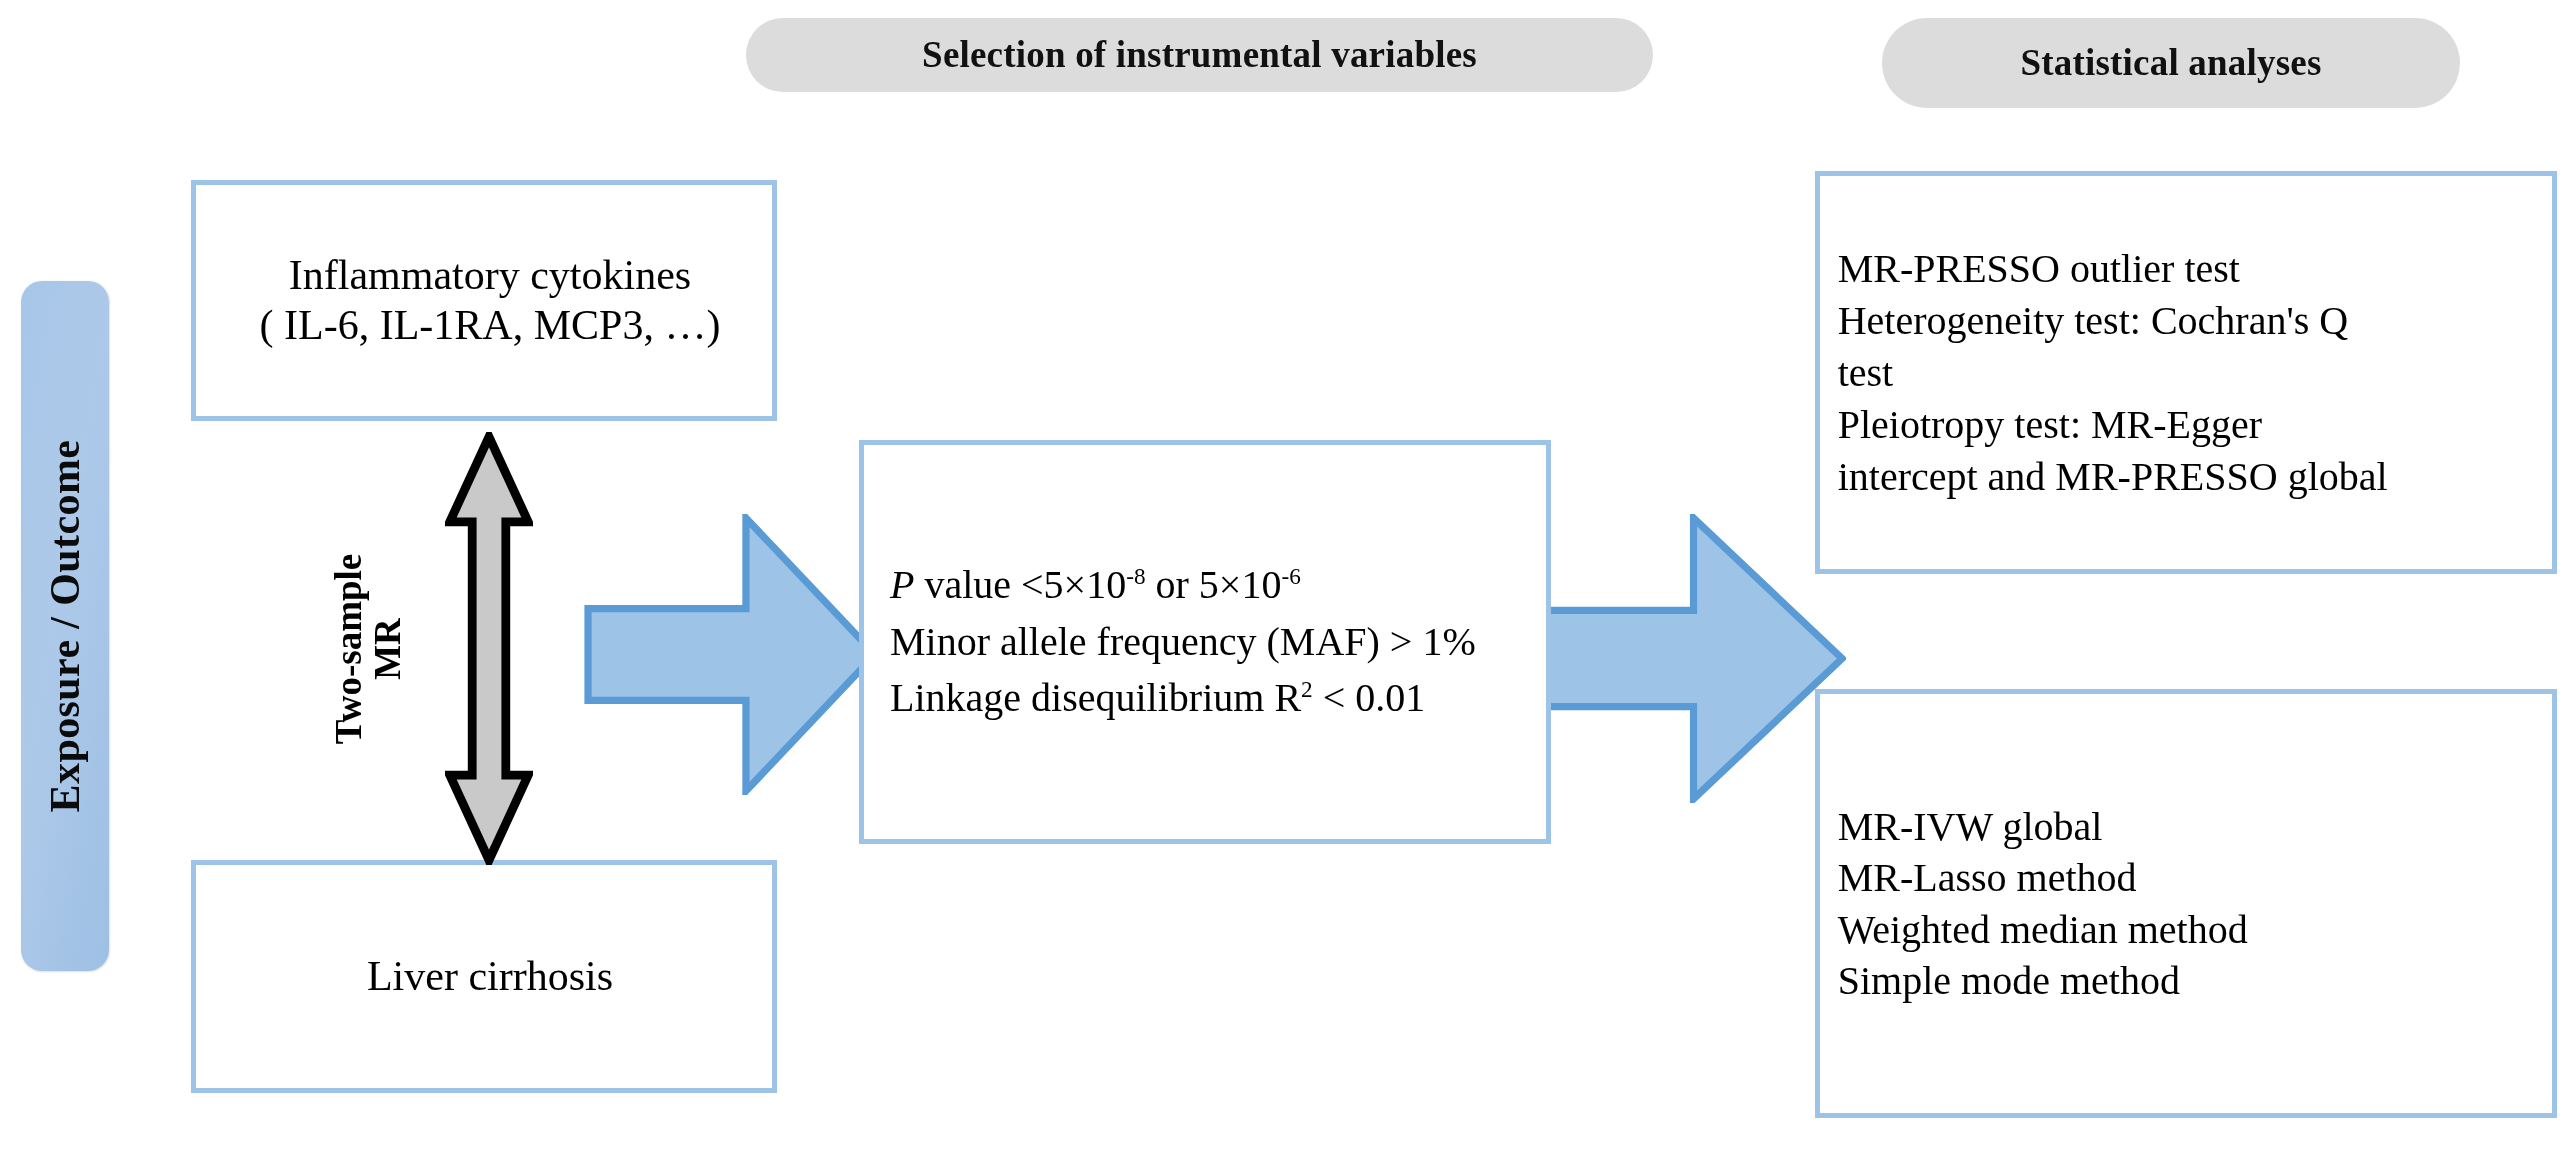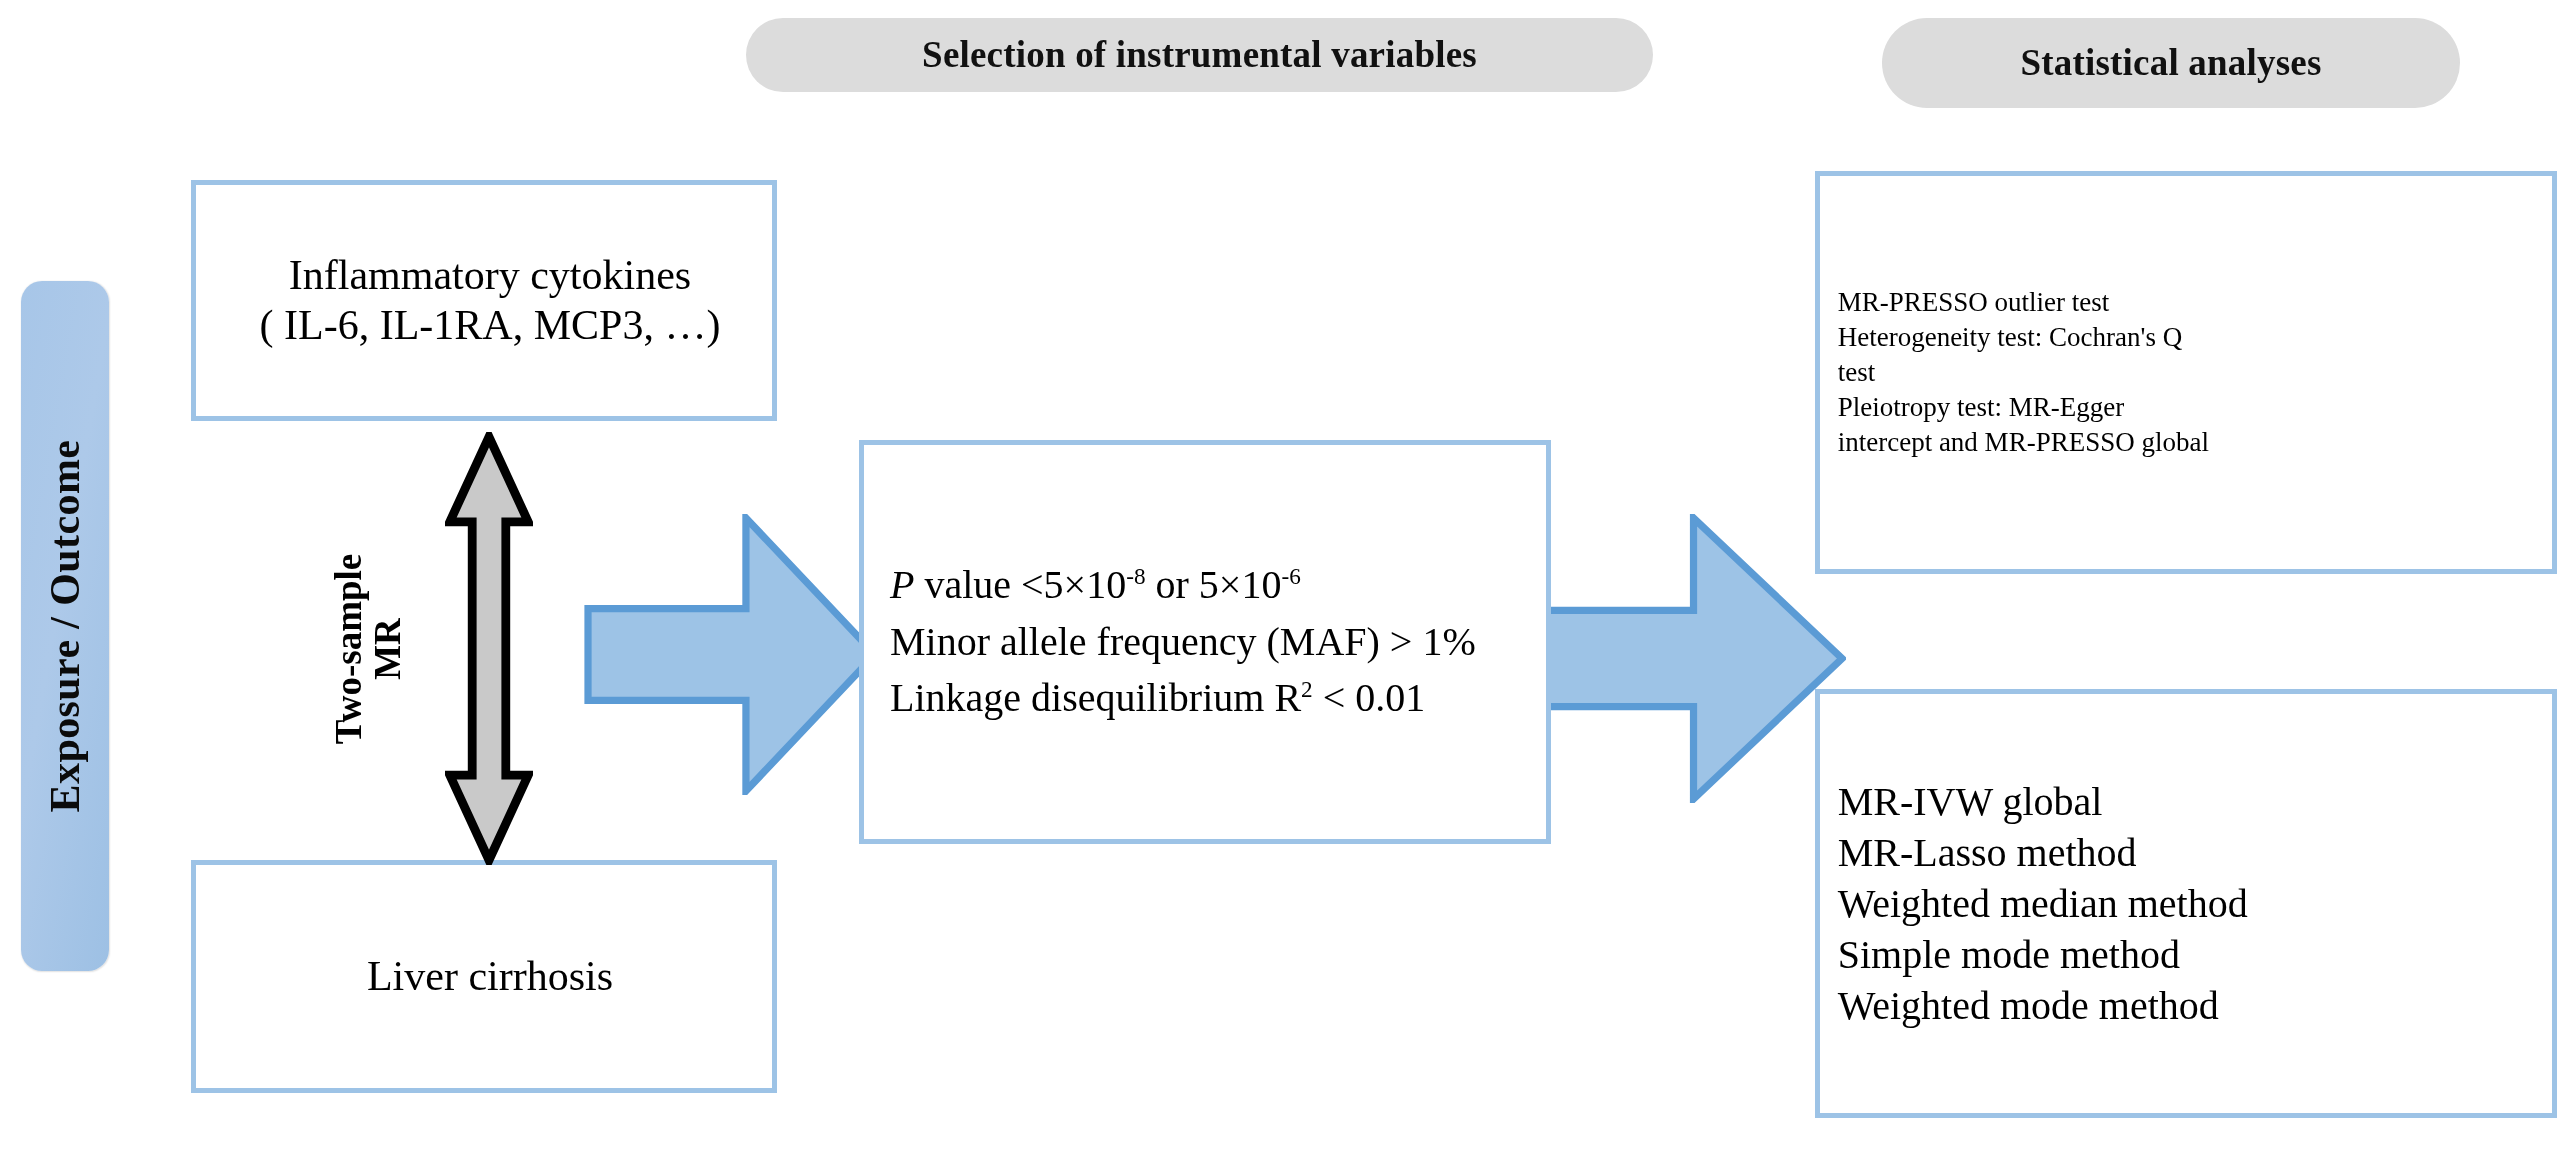--- a/index.html
+++ b/index.html
@@ -85,21 +85,21 @@
   .criteria-body {
     padding-left: 26px;
     font-size: 40px;
     line-height: 1.42;
   }
   .criteria-body .ital { font-style: italic; }
   .criteria-body sup { font-size: 0.58em; vertical-align: super; line-height: 0; }
 
   .stat-body {
     padding-left: 17.7px; padding-right: 19px;
-    font-size: 27px;
+    font-size: 40px;
     line-height: 1.30;
   }
   .stat-body .line { display: block; }
 
   .method-body {
     padding-left: 17.7px;
     font-size: 40px;
     line-height: 1.28;
   }
   .method-body .line { display: block; }
@@ -198,16 +198,15 @@
     <span class="line">intercept and MR-PRESSO global</span>
   </div>
 </div>
 
 <div class="obox box-lines" id="box-methods">
   <div class="method-body">
     <span class="line">MR-IVW global</span>
     <span class="line">MR-Lasso method</span>
     <span class="line">Weighted median method</span>
     <span class="line">Simple mode method</span>
-    <span class="line">Weighted mode method</span>
   </div>
 </div>
 
 
 </body></html>

